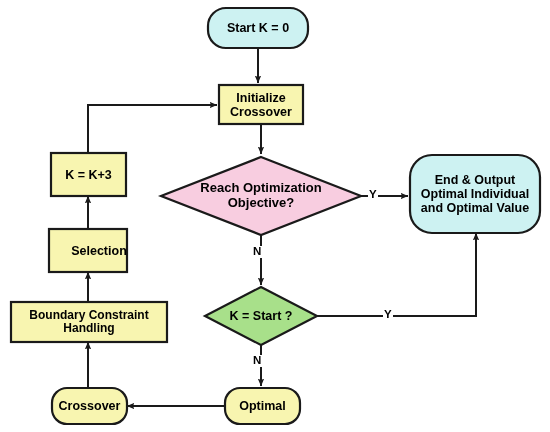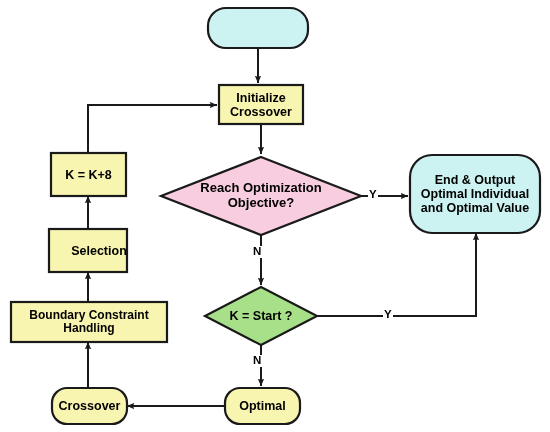--- a/index.html
+++ b/index.html
@@ -113,34 +113,35 @@
       <rect x="49" y="229" width="78" height="43" rx="0" ry="0" fill="#f8f5b0"></rect>
 
       <rect x="11" y="302" width="156" height="40" rx="0" ry="0" fill="#f8f5b0"></rect>
 
       <rect x="52" y="388" width="75" height="36" rx="15" ry="15" fill="#f8f5b0"></rect>
 
       <rect x="225" y="388" width="75" height="36" rx="15" ry="15" fill="#f8f5b0"></rect>
     </g>
   </svg>
 
+  <div class="node-label lbl-start" style="left:208px; top:8px; width:100px; height:40px;">Start K = 0</div>
 
   <div class="node-label lbl-init" style="left:215px; top:85px; width:92px; height:39px;">Initialize
 Crossover</div>
 
   <div class="node-label lbl-reach" style="left:161px; top:174px; width:200px; height:44px;">Reach Optimization
 Objective?</div>
 
   <div class="node-label lbl-end" style="left:410px; top:155px; width:130px; height:78px;">End &amp; Output
 Optimal Individual
 and Optimal Value</div>
 
   <div class="node-label lbl-kmax" style="left:205px; top:303px; width:112px; height:26px;">K = Start ?</div>
 
-  <div class="node-label lbl-kinc" style="left:51px; top:153px; width:75px; height:43px;">K = K+8</div>
+  <div class="node-label lbl-kinc" style="left:51px; top:153px; width:75px; height:43px;">K = K+3</div>
 
   <div class="node-label lbl-sel" style="left:49px; top:229px; width:78px; height:43px;margin-left:11px;">Selection</div>
 
   <div class="node-label lbl-bound" style="left:11px; top:302px; width:156px; height:40px;">Boundary Constraint
 Handling</div>
 
   <div class="node-label lbl-cross" style="left:52px; top:388px; width:75px; height:36px;text-align:center;">Crossover</div>
 
   <div class="node-label lbl-mut" style="left:225px; top:388px; width:75px; height:36px;">Optimal</div>
 

